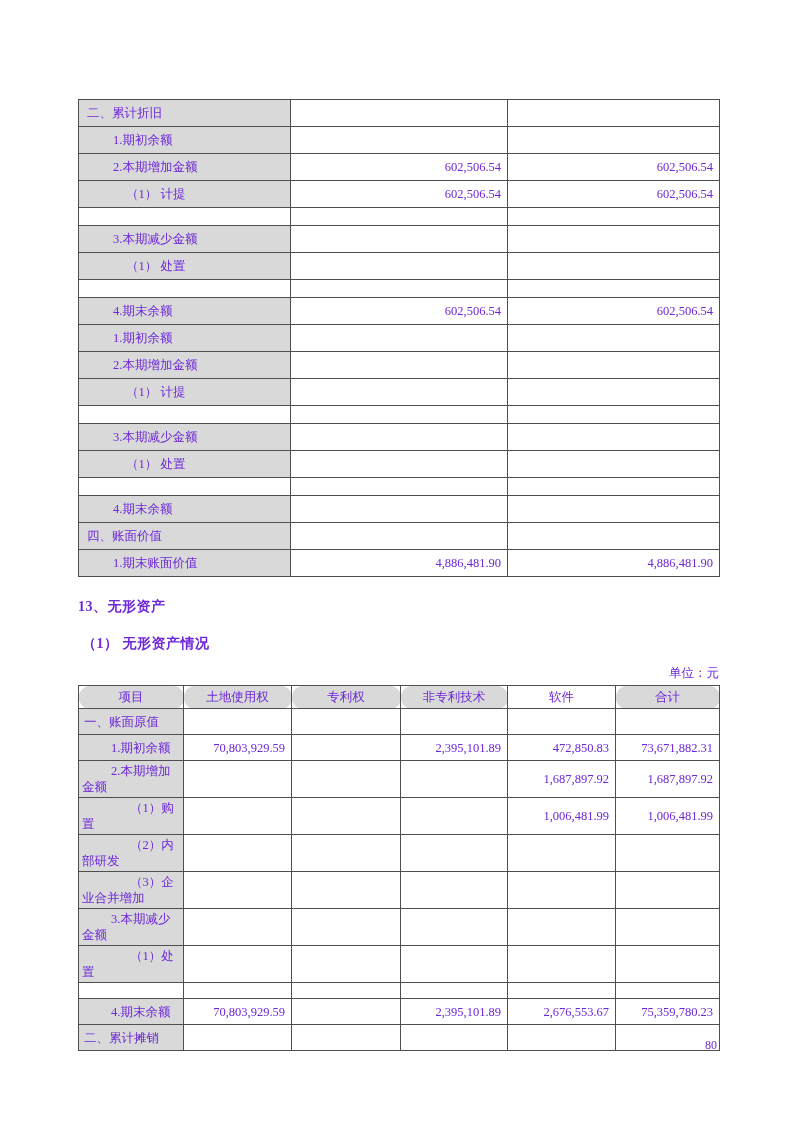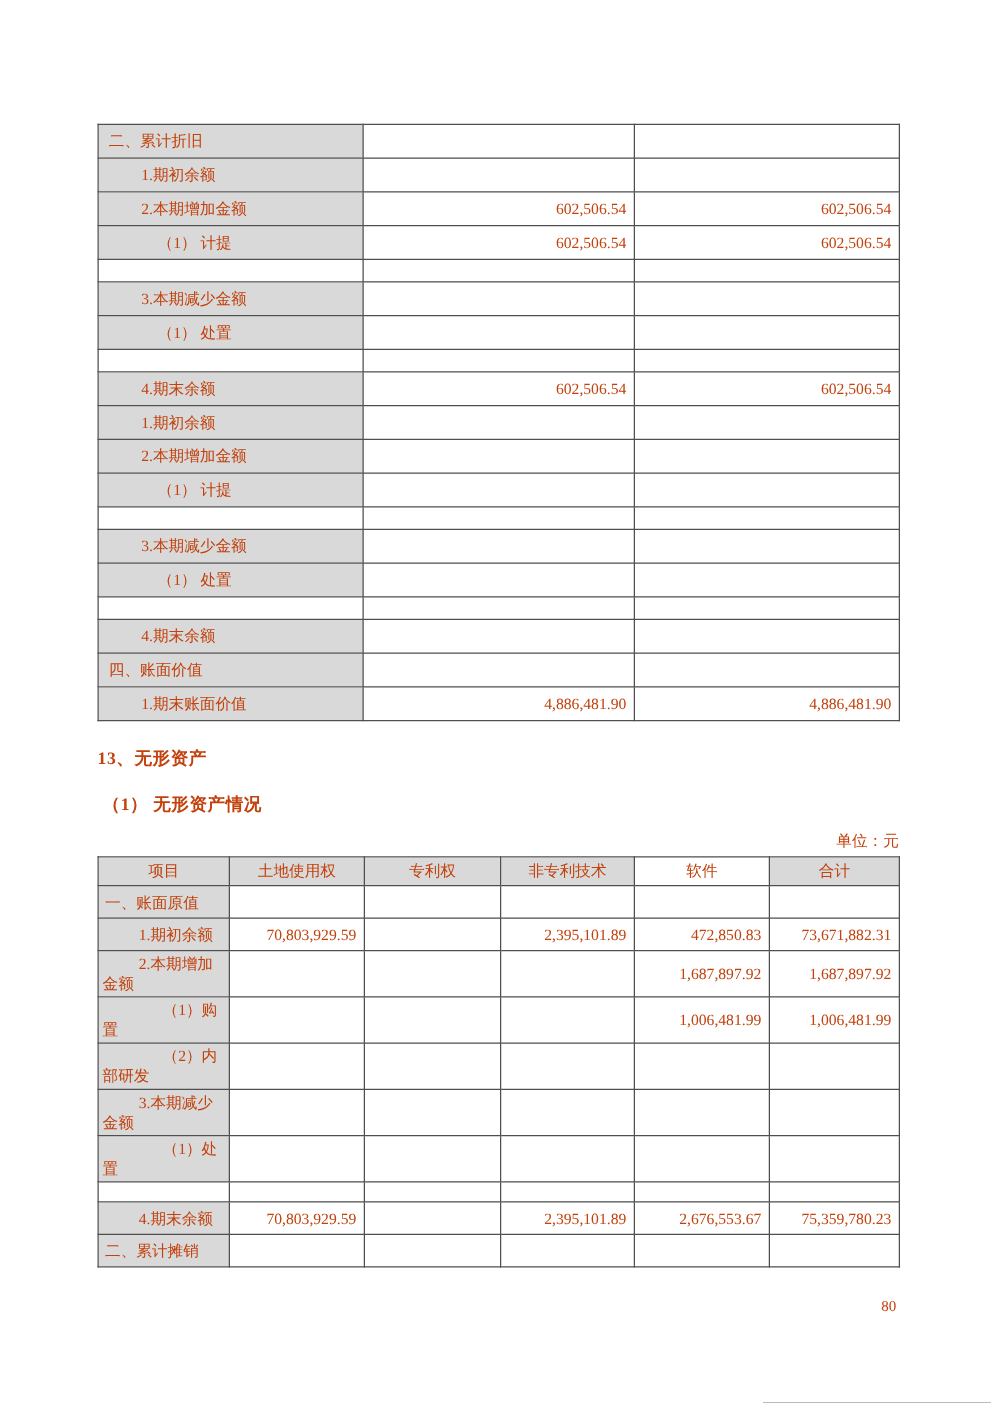--- a/index.html
+++ b/index.html
@@ -3,21 +3,21 @@
 <meta charset="utf-8">
 <title>Report Page</title>
 <style>
   html,body{margin:0;padding:0;background:#888;}
   .page{
     position:relative;
     width:793px;height:1122px;
     margin:0 auto;
     background:#ffffff;
     font-family:"Liberation Serif","DejaVu Serif",serif;
-    color:#c2410c;
+    color:#6d28d9;
     overflow:hidden;
   }
   .content{
     position:absolute;
     left:78px;top:99px;
     width:641px;
   }
   table{
     border-collapse:collapse;
     table-layout:fixed;
@@ -33,20 +33,21 @@
   
   .t-top td{height:22px;line-height:16px;}
   .t-top tr.spacer td{height:13px;}
   
   .t-bot th{
     height:22px;
     background:#d9d9d9;
     font-weight:normal;
     text-align:center;
     line-height:16px;
+    border-radius:11px;
   }
   .t-bot th.white-head{background:#ffffff;}
   .t-bot td{height:21px;line-height:16px;}
   .t-bot tr.spacer td{height:11px;}
   
   td.lbl{
     text-align:left;
     white-space:pre-line;
     padding:2px 2px 2px 3px;
   }
@@ -261,20 +262,29 @@
           <tr>
             <td class="lbl ind2 shaded">（2）内
 部研发</td>
             <td class="num"></td>
             <td class="num"></td>
             <td class="num"></td>
             <td class="num"></td>
             <td class="num"></td>
           </tr>
           <tr>
+            <td class="lbl ind2 shaded">（3）企
+业合并增加</td>
+            <td class="num"></td>
+            <td class="num"></td>
+            <td class="num"></td>
+            <td class="num"></td>
+            <td class="num"></td>
+          </tr>
+          <tr>
             <td class="lbl ind1 shaded">3.本期减少
 金额</td>
             <td class="num"></td>
             <td class="num"></td>
             <td class="num"></td>
             <td class="num"></td>
             <td class="num"></td>
           </tr>
           <tr>
             <td class="lbl ind2 shaded">（1）处

